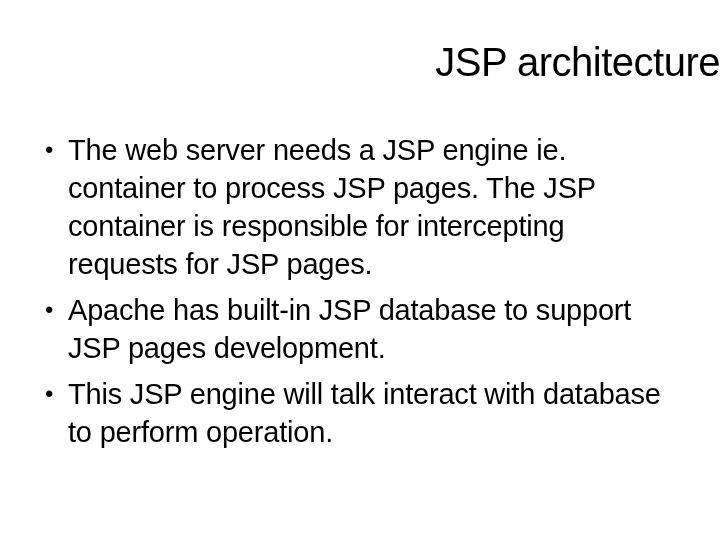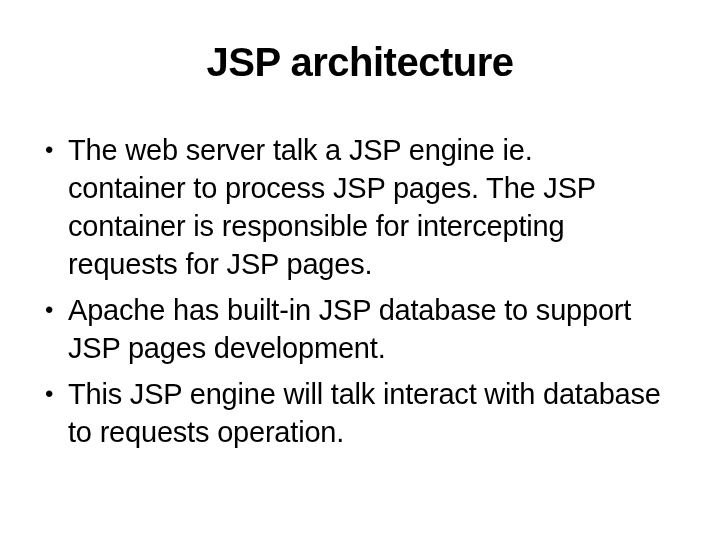--- a/index.html
+++ b/index.html
@@ -14,24 +14,24 @@
     background: #ffffff;
     color: #000000;
     font-family: "Liberation Sans", sans-serif;
     overflow: hidden;
   }
   .slide-title {
     position: absolute;
     top: 38px;
     left: 0;
     right: 0;
-    text-align: center;
+    text-align: right;
     font-size: 40px;
     line-height: 48px;
-    font-weight: 700;
+    font-weight: 400;
     letter-spacing: -0.5px;
   }
   .bullet-list {
     position: absolute;
     top: 131px;
     left: 45px;
     right: 16px;
   }
   .bullet-item {
     display: flex;
@@ -56,33 +56,33 @@
 <body>
 
 <div class="slide">
 
   <div class="slide-title">JSP architecture</div>
 
   <div class="bullet-list">
 
     <div class="bullet-item">
       <span class="bullet-marker">•</span>
-      <span class="bullet-text">The web server talk a JSP engine ie.
+      <span class="bullet-text">The web server needs a JSP engine ie.
 container to process JSP pages. The JSP
 container is responsible for intercepting
 requests for JSP pages.</span>
     </div>
 
     <div class="bullet-item">
       <span class="bullet-marker">•</span>
       <span class="bullet-text">Apache has built-in JSP database to support
 JSP pages development.</span>
     </div>
 
     <div class="bullet-item">
       <span class="bullet-marker">•</span>
       <span class="bullet-text">This JSP engine will talk interact with database
-to requests operation.</span>
+to perform operation.</span>
     </div>
 
   </div>
 
 </div>
 
 </body></html>

